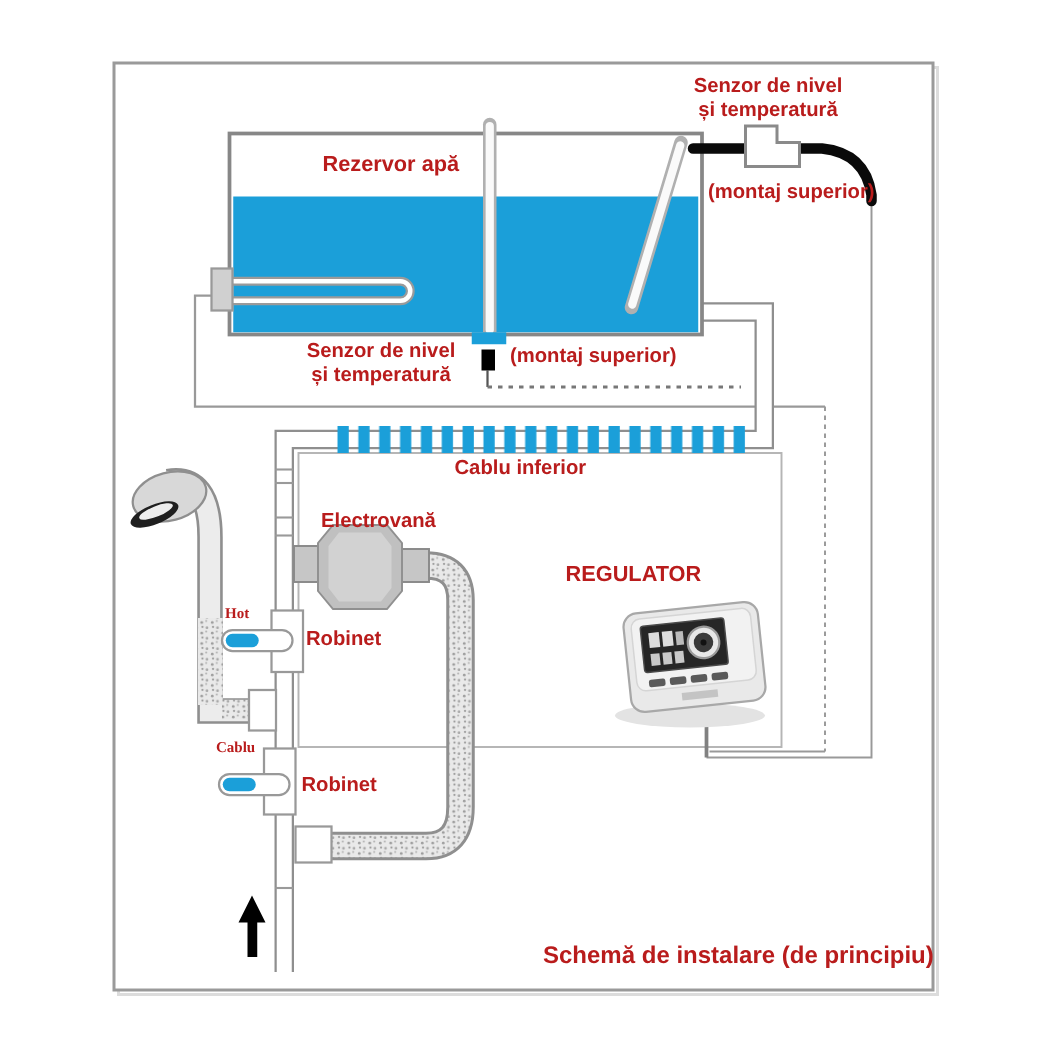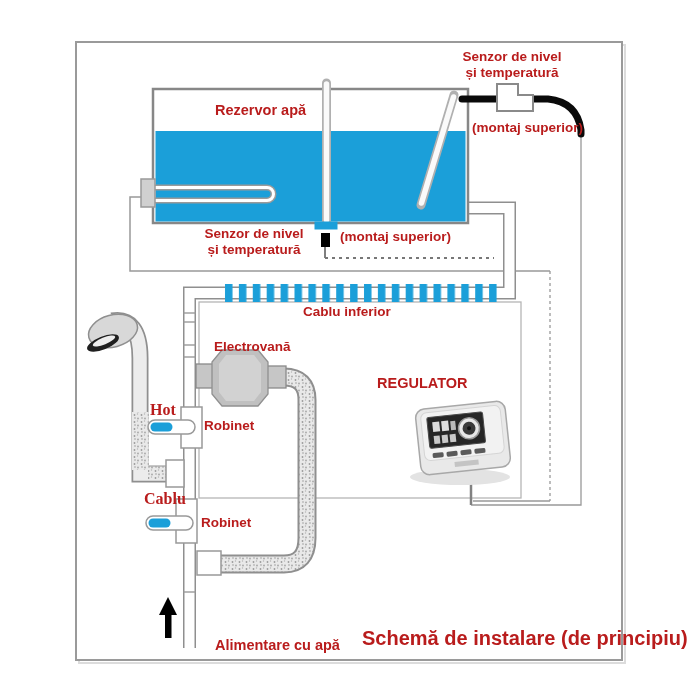--- a/index.html
+++ b/index.html
@@ -2,23 +2,23 @@
 <html><head>
 <meta charset="utf-8">
 <style>
   html,body{margin:0;padding:0;background:#fff;}
   #stage{position:relative;width:700px;height:700px;background:#fff;overflow:hidden;
          font-family:"Liberation Sans",sans-serif;}
   #stage svg{position:absolute;left:0;top:0;}
   .lbl{position:absolute;font-weight:bold;font-size:13.5px;color:#b91c1c;
        white-space:pre-line;line-height:16px;}
   .lbl.center{text-align:center;}
-  .serif{font-family:"Liberation Serif",serif;font-size:16px;}
+  .serif{font-family:"Liberation Serif",serif;font-size:10px;}
   .big{font-size:14.5px;}
-  .title{font-size:20px;}
+  .title{font-size:16px;}
 </style>
 </head>
 <body>
 
 <div id="stage">
 
 <svg width="700" height="700" viewBox="0 0 700 700">
   <defs>
     <pattern id="stripes" x="222" y="284" width="13.9" height="18" patternUnits="userSpaceOnUse">
       <rect x="3" y="0" width="7.5" height="18" fill="#1b9fd9"></rect>
@@ -137,16 +137,15 @@
 <div class="lbl center" style="left:456px;top:49px;width:112px;">Senzor de nivel
 și temperatură</div>
 <div class="lbl" style="left:472px;top:120px;">(montaj superior)</div>
 <div class="lbl" style="left:303px;top:304px;">Cablu inferior</div>
 <div class="lbl" style="left:214px;top:339px;">Electrovană</div>
 <div class="lbl big" style="left:377px;top:375px;">REGULATOR</div>
 <div class="lbl serif" style="left:150px;top:402px;">Hot</div>
 <div class="lbl" style="left:204px;top:418px;">Robinet</div>
 <div class="lbl serif" style="left:144px;top:491px;">Cablu</div>
 <div class="lbl" style="left:201px;top:515px;">Robinet</div>
-<div class="lbl big" style="left:215px;top:637px;">Alimentare cu apă</div>
 <div class="lbl title" style="left:362px;top:630px;">Schemă de instalare (de principiu)</div>
 
 </div>
 
 </body></html>

